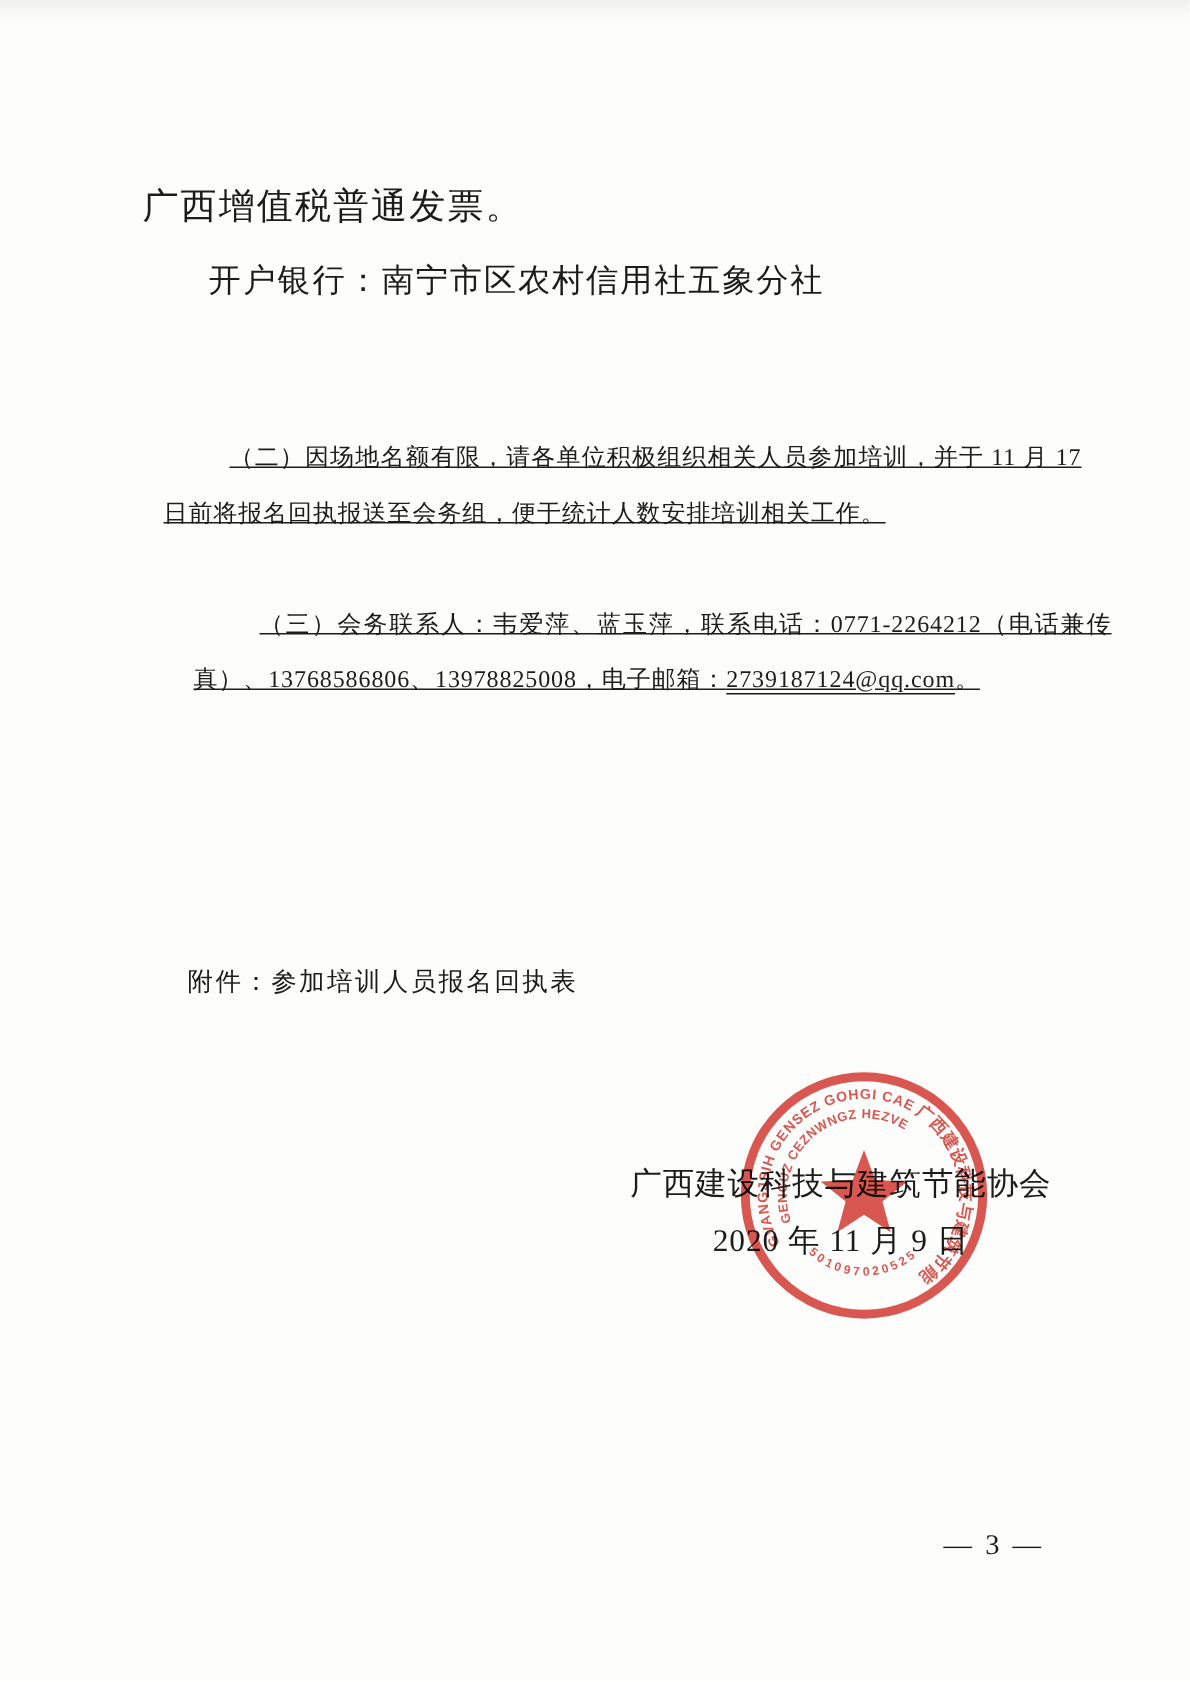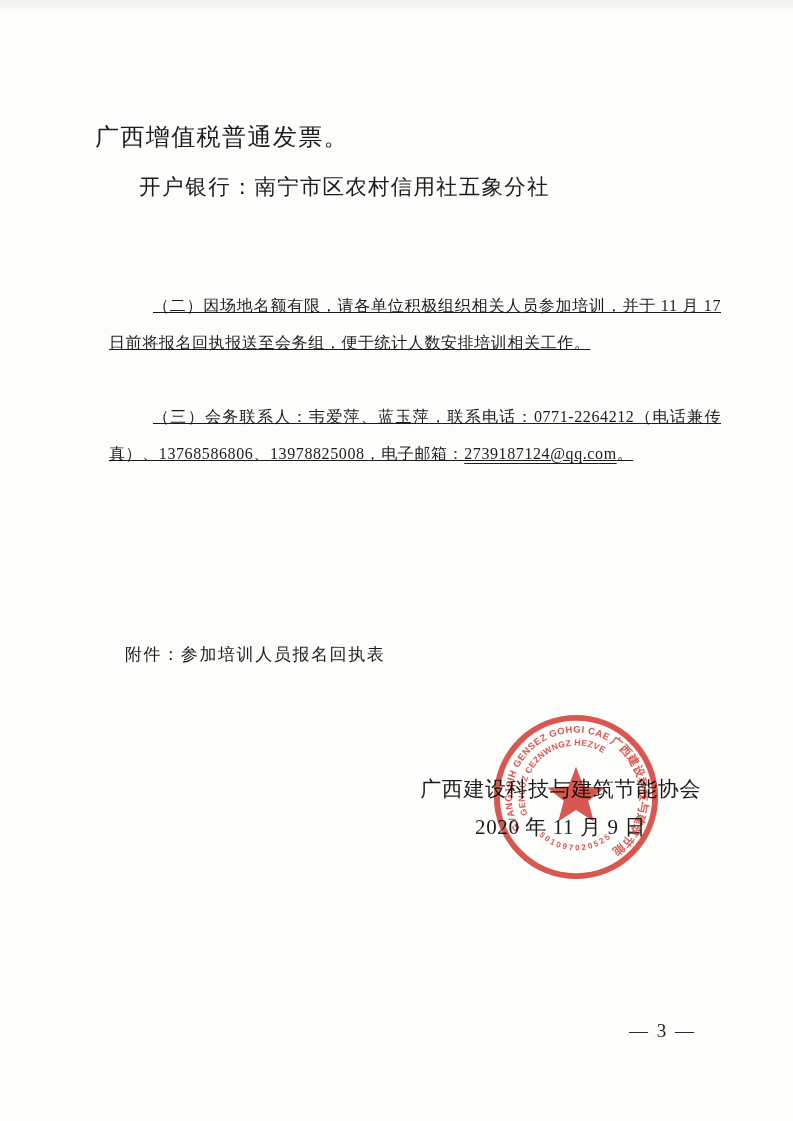--- a/index.html
+++ b/index.html
@@ -27,21 +27,21 @@
     margin-top: 30px;
   }
   .bank-line .bank-value { letter-spacing: 1.2px; }
   .body-para {
     position: absolute; left: 109px; width: 612px;
     font-size: 16px; letter-spacing: 0.6px; line-height: 36.8px;
     text-align: justify; text-justify: inter-character;
     text-indent: 44px; margin: 0; text-decoration: underline;
   }
   .para-two { top: 288px; }
-  .para-three { top: 399px; }
+  .para-three { top: 399px; margin-left: 20px; }
   .email-text {
     text-decoration: underline;
     text-underline-offset: 4px;
     text-decoration-thickness: 1px;
     color: inherit;
   }
   .attachment-line {
     position: absolute; left: 125px; top: 626px;
     font-size: 17px; letter-spacing: 1.6px; white-space: nowrap;
   }

